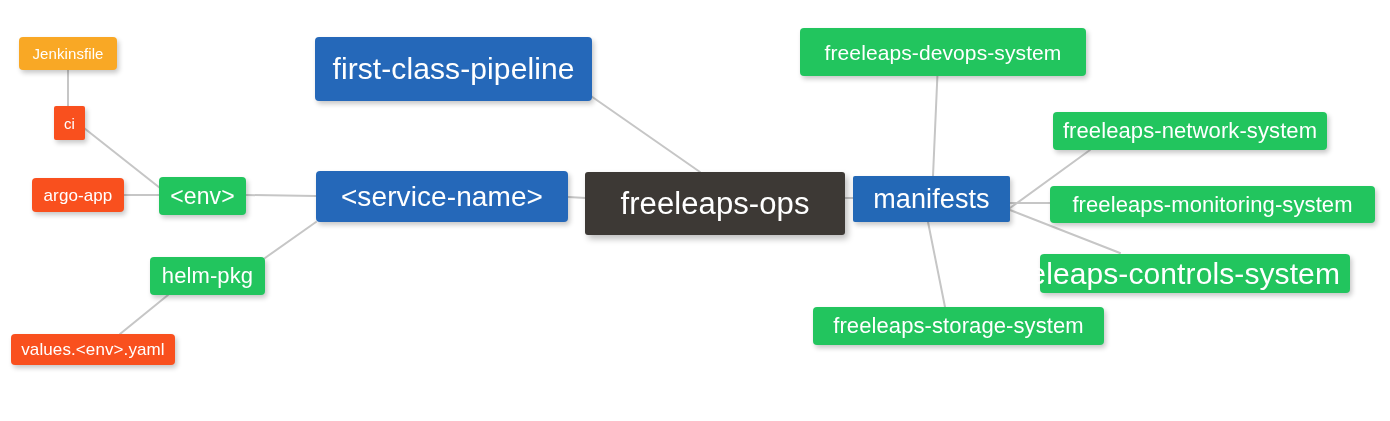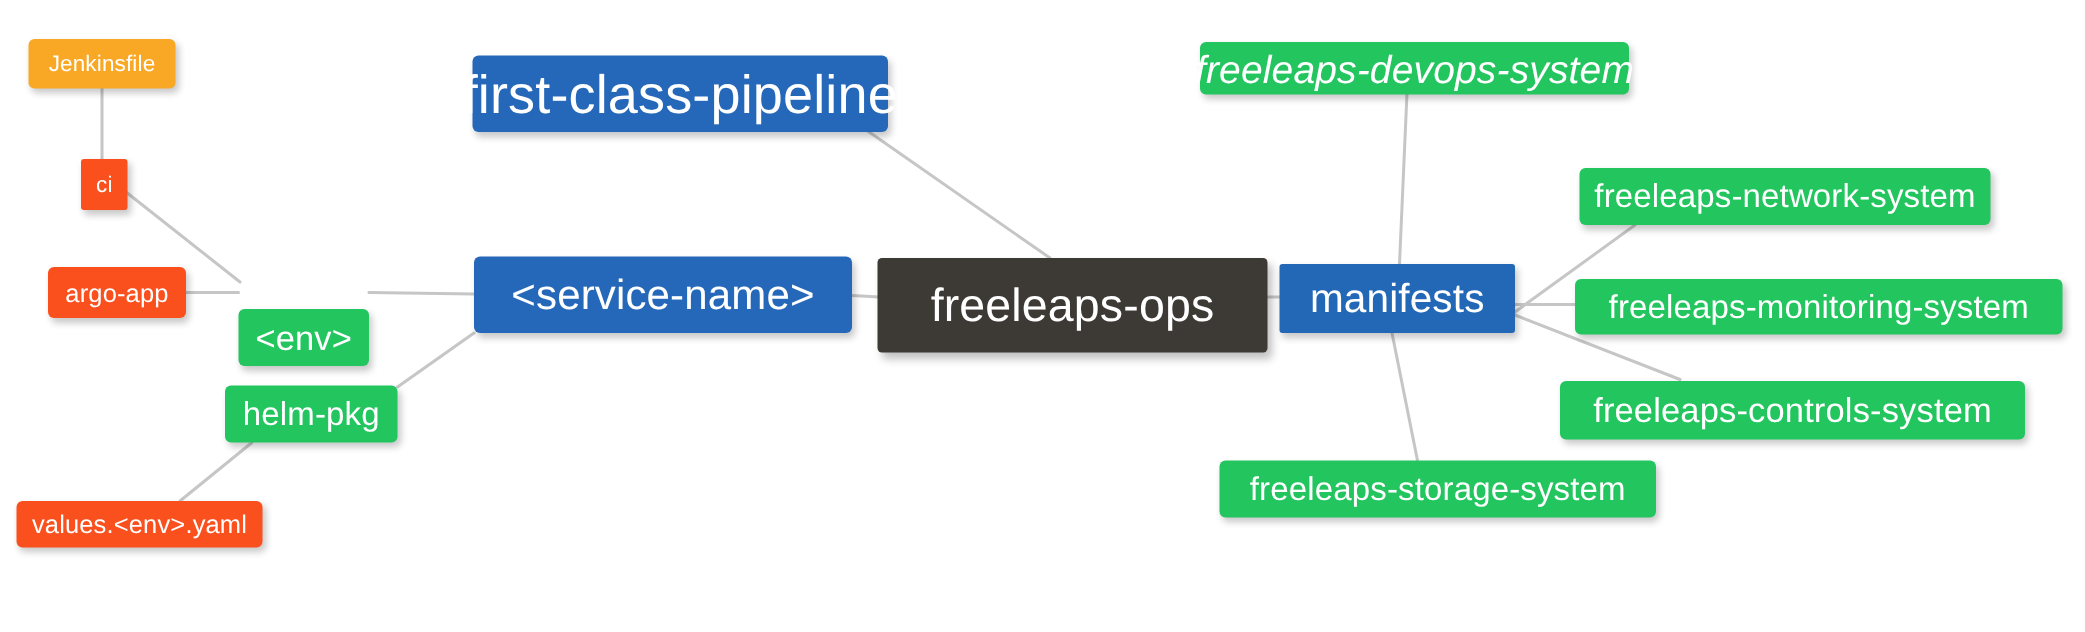--- a/index.html
+++ b/index.html
@@ -47,21 +47,21 @@
   }
   .node-root {
     background: #3d3935;
     border-radius: 3px;
     font-size: 31px;
     box-shadow: 3px 4px 6px rgba(0,0,0,0.25);
   }
   .node-blue   { background: #2568b9; }
   .node-blue2  { background: #2368b6; }
   .node-green  { background: #22c55e; }
-  .node-orange { background: #f9a825; }
+  .node-orange { background: #f9a825; margin-top: 11px; }
   .node-red    { background: #f9501e; }
 </style>
 </head>
 <body>
 
 <div id="mindmap-canvas">
 
   <svg id="edge-layer" viewBox="0 0 1390 421" width="1390" height="421">
     <g stroke="#c6c6c6" stroke-width="2" fill="none" stroke-linecap="round">
       <line x1="68" y1="58" x2="68" y2="106"></line>
@@ -86,61 +86,61 @@
   </div>
 
   <div class="node node-red square" style="left:54px; top:106px; width:31px; height:34px; font-size:15px;">
     <span>ci</span>
   </div>
 
   <div class="node node-red" style="left:32px; top:178px; width:92px; height:34px; font-size:17px;text-align:right;">
     <span>argo-app</span>
   </div>
 
-  <div class="node node-green" style="left:159px; top:177px; width:87px; height:38px; font-size:23px;margin-top:29px;">
+  <div class="node node-green" style="left:159px; top:177px; width:87px; height:38px; font-size:23px;">
     <span>&lt;env&gt;</span>
   </div>
 
   <div class="node node-green" style="left:150px; top:257px; width:115px; height:38px; font-size:22px;">
     <span>helm-pkg</span>
   </div>
 
   <div class="node node-red" style="left:11px; top:334px; width:164px; height:31px; font-size:17px;">
     <span>values.&lt;env&gt;.yaml</span>
   </div>
 
-  <div class="node node-blue" style="left:315px; top:37px; width:277px; height:51px; font-size:36px;">
+  <div class="node node-blue" style="left:315px; top:37px; width:277px; height:64px; font-size:30px;">
     <span>first-class-pipeline</span>
   </div>
 
   <div class="node node-blue" style="left:316px; top:171px; width:252px; height:51px; font-size:28px;">
     <span>&lt;service-name&gt;</span>
   </div>
 
   <div class="node node-root" style="left:585px; top:172px; width:260px; height:63px;">
     <span>freeleaps-ops</span>
   </div>
 
   <div class="node node-blue2 square" style="left:853px; top:176px; width:157px; height:46px; font-size:27px;text-align:center;">
     <span>manifests</span>
   </div>
 
-  <div class="node node-green" style="left:800px; top:28px; width:286px; height:35px; font-size:26px;font-style:italic;">
+  <div class="node node-green" style="left:800px; top:28px; width:286px; height:48px; font-size:21px;">
     <span>freeleaps-devops-system</span>
   </div>
 
   <div class="node node-green" style="left:1053px; top:112px; width:274px; height:38px; font-size:22px;">
     <span>freeleaps-network-system</span>
   </div>
 
   <div class="node node-green" style="left:1050px; top:186px; width:325px; height:37px; font-size:22px;">
     <span>freeleaps-monitoring-system</span>
   </div>
 
-  <div class="node node-green" style="left:1040px; top:254px; width:310px; height:39px; font-size:23px;">
+  <div class="node node-green" style="left:1040px; top:254px; width:310px; height:39px; font-size:30px;justify-content:flex-end;">
     <span>freeleaps-controls-system</span>
   </div>
 
   <div class="node node-green" style="left:813px; top:307px; width:291px; height:38px; font-size:22px;">
     <span>freeleaps-storage-system</span>
   </div>
 
 </div>
 
 </body></html>

